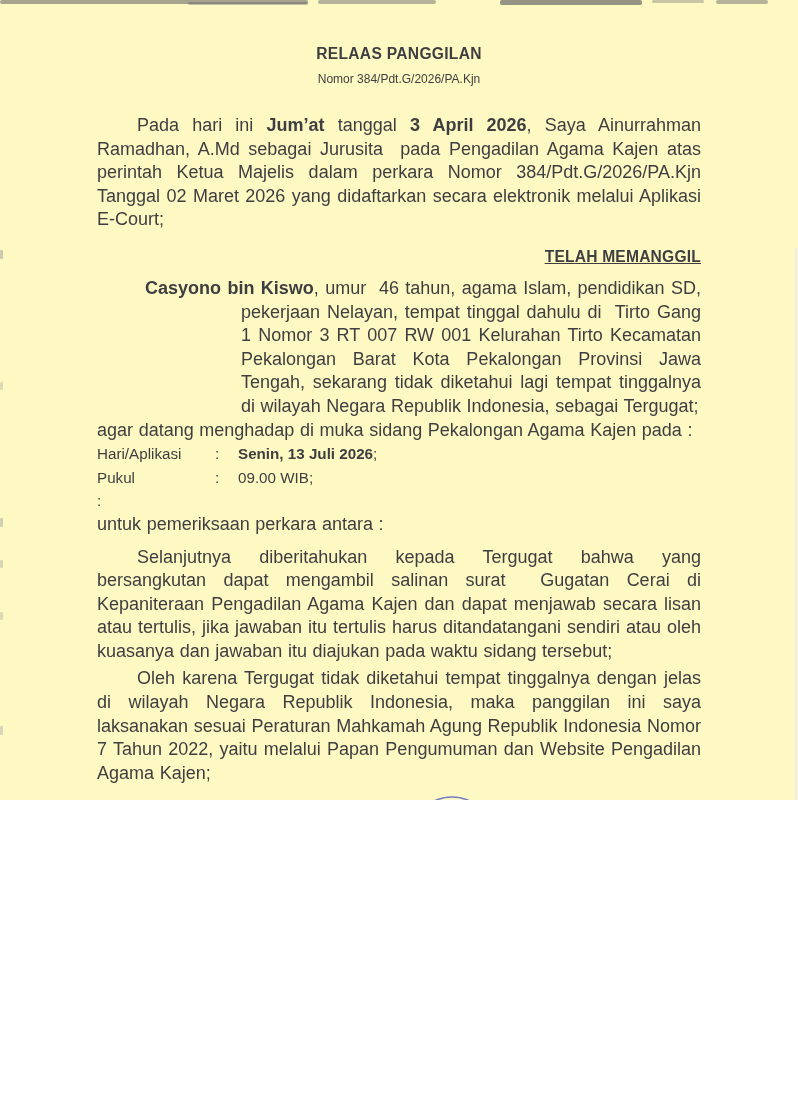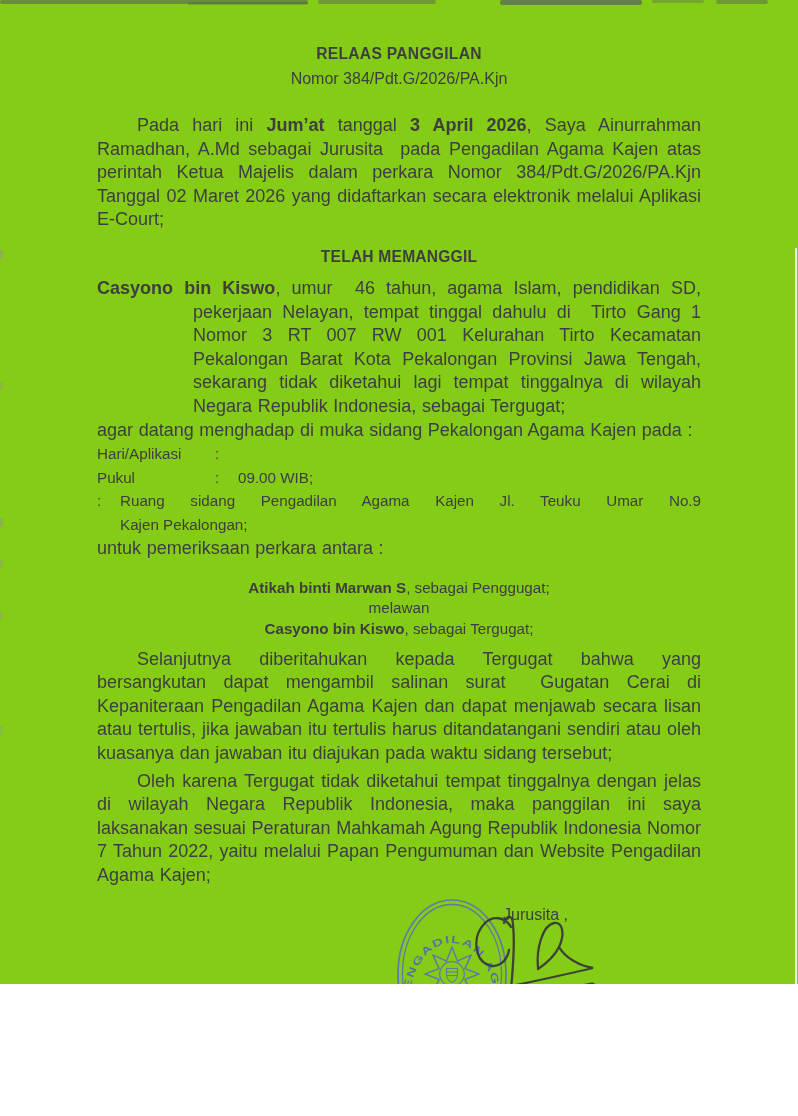--- a/index.html
+++ b/index.html
@@ -1,27 +1,27 @@
 <!DOCTYPE html>
 <html><head>
 <meta charset="utf-8">
 <style>
   html,body{margin:0;padding:0;background:#ffffff;}
   .page{
-    position:relative;width:798px;height:984px;background:#84cc16;
+    position:relative;width:798px;height:800px;background:#fef9c3;
     font-family:"Liberation Sans",sans-serif;color:#3e3e41;overflow:hidden;
   }
   .doc{padding:0 97px;}
   .title{margin:44px 0 0;text-align:center;font-weight:700;font-size:15.6px;line-height:20px;letter-spacing:.3px;}
-  .subtitle{margin:5px 0 0;text-align:center;font-size:16px;line-height:20px;}
+  .subtitle{margin:5px 0 0;text-align:center;font-size:12px;line-height:20px;}
   .para{font-size:18px;line-height:23.6px;text-align:justify;margin:0;word-spacing:.6px;}
   .indent{text-indent:40px;}
   .p-open{margin-top:25px;}
-  .sec-heading{margin:15px 0 0;text-align:center;font-weight:700;font-size:15.6px;line-height:20px;letter-spacing:.2px;}
-  .p-def{margin-top:10px;padding-left:96px;text-indent:-96px;}
+  .sec-heading{margin:15px 0 0;text-align:right;font-weight:700;font-size:15.6px;line-height:20px;letter-spacing:.2px;text-decoration:underline;}
+  .p-def{margin-top:10px;padding-left:96px;text-indent:-96px;margin-left:48px;}
   .sched{font-size:15.2px;line-height:23.6px;}
   .sched-row{display:flex;}
   .sched-label{width:118px;flex:none;}
   .sched-sep{width:23px;flex:none;}
   .sched-value{flex:1;}
   .force-just{text-align:justify;text-align-last:justify;}
   .parties{margin-top:18px;text-align:center;font-size:15.2px;line-height:20.2px;}
   .p-notice{margin-top:9px;}
   .p-reason{margin-top:4px;}
   .p-close{margin-top:2px;text-align:left;}
@@ -67,42 +67,34 @@
     <div class="sec-heading">TELAH MEMANGGIL</div>
 
     <p class="para p-def"><b>Casyono bin Kiswo</b><span>, umur&nbsp; 46 tahun, agama Islam, pendidikan SD, pekerjaan Nelayan, tempat tinggal dahulu di&nbsp; Tirto Gang 1 Nomor 3 RT 007 RW 001 Kelurahan Tirto Kecamatan Pekalongan Barat Kota Pekalongan Provinsi Jawa Tengah, sekarang tidak diketahui lagi tempat tinggalnya di wilayah Negara Republik Indonesia, sebagai Tergugat;</span></p>
 
     <p class="para">agar datang menghadap di muka sidang Pekalongan Agama Kajen pada :</p>
 
     <div class="sched">
       <div class="sched-row">
         <span class="sched-label">Hari/Aplikasi</span>
         <span class="sched-sep">:</span>
+        <span class="sched-value"><b>Senin, 13 Juli 2026</b><span>;</span></span>
       </div>
       <div class="sched-row">
         <span class="sched-label">Pukul</span>
         <span class="sched-sep">:</span>
         <span class="sched-value">09.00 WIB;</span>
       </div>
       <div class="sched-row">
         <span class="sched-sep">:</span>
-        <span class="sched-value">
-          <span class="force-just" style="display:block;">Ruang sidang Pengadilan Agama Kajen Jl. Teuku Umar No.9</span>
-          <span style="display:block;">Kajen Pekalongan;</span>
-        </span>
       </div>
     </div>
 
     <p class="para">untuk pemeriksaan perkara antara :</p>
 
-    <div class="parties">
-      <div><b>Atikah binti Marwan S</b><span>, sebagai Penggugat;</span></div>
-      <div>melawan</div>
-      <div><b>Casyono bin Kiswo</b><span>, sebagai Tergugat;</span></div>
-    </div>
 
     <p class="para indent p-notice">Selanjutnya diberitahukan kepada Tergugat bahwa yang bersangkutan dapat mengambil salinan surat&nbsp; Gugatan Cerai di Kepaniteraan Pengadilan Agama Kajen dan dapat menjawab secara lisan atau tertulis, jika jawaban itu tertulis harus ditandatangani sendiri atau oleh kuasanya dan jawaban itu diajukan pada waktu sidang tersebut;</p>
 
     <p class="para indent p-reason">Oleh karena Tergugat tidak diketahui tempat tinggalnya dengan jelas di wilayah Negara Republik Indonesia, maka panggilan ini saya laksanakan sesuai Peraturan Mahkamah Agung Republik Indonesia Nomor 7 Tahun 2022, yaitu melalui Papan Pengumuman dan Website Pengadilan Agama Kajen;</p>
 
 
     <div class="sig">
 
       <svg class="seal" width="112" height="152" viewBox="0 0 112 152">
         <ellipse cx="56" cy="76" rx="54" ry="74" fill="none" stroke="#5a68c4" stroke-width="1.7"></ellipse>

